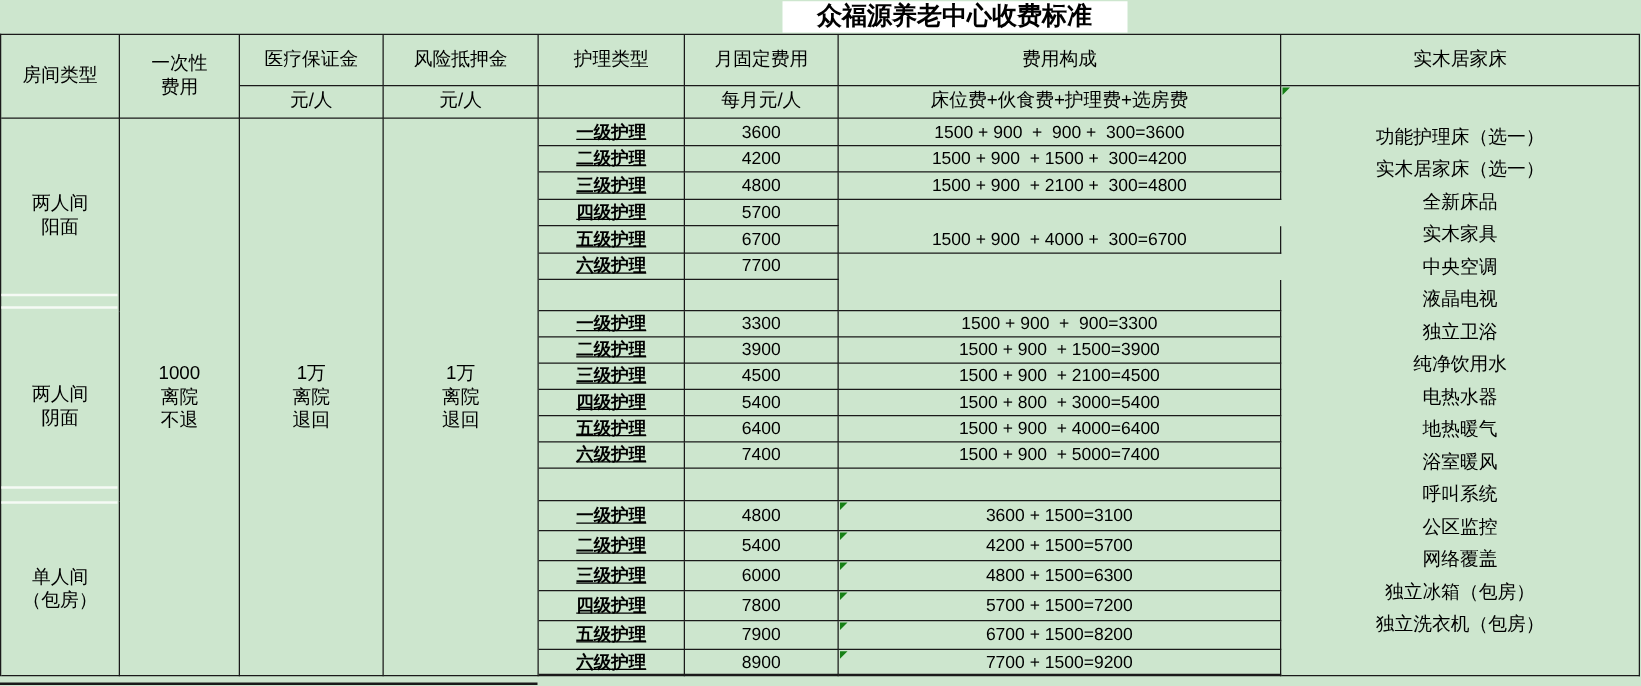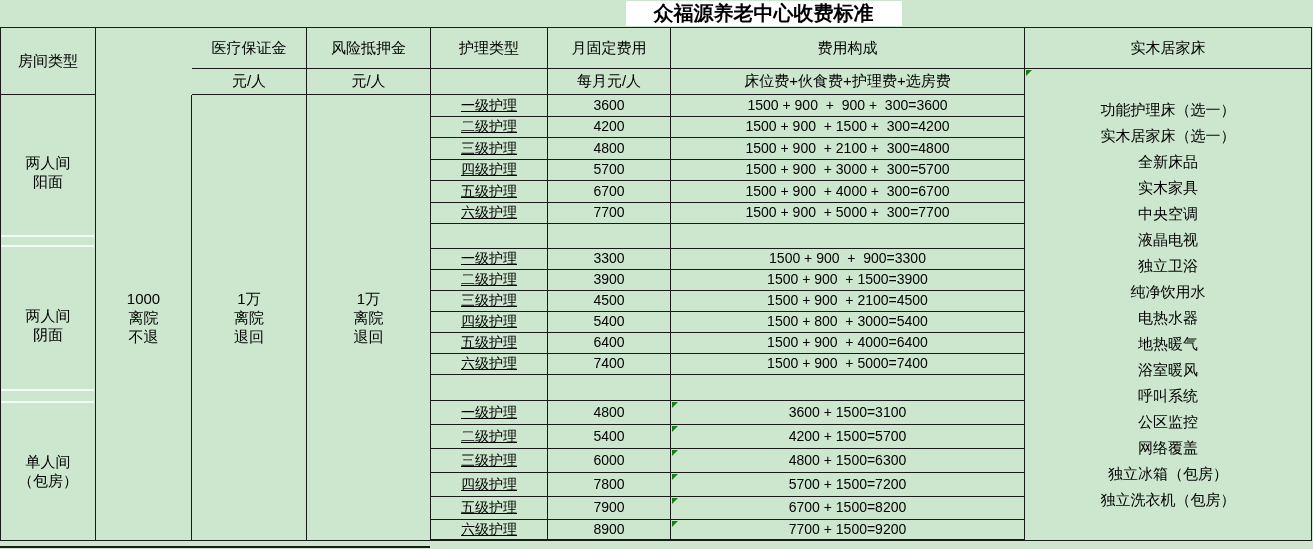--- a/index.html
+++ b/index.html
@@ -39,21 +39,21 @@
     border-bottom:1px solid #1a1a1a;
     font-size:14px;
     line-height:1.25;
     text-align:center;
     white-space:pre-line;
     box-sizing:border-box;
     overflow:hidden;
   }
   .hdr{font-size:15px;}
   .no-bb{border-bottom:none;}
-  .care{text-decoration:underline;}
+  .care{text-decoration:underline;font-weight:bold;}
   .comp{white-space:pre;}
   .equip{font-size:15px;line-height:26px;}
   .dep{font-size:15px;line-height:19px;}
   .room{font-size:15px;line-height:19px;}
   .marker{
     position:absolute;top:1px;left:1px;
     width:0;height:0;
     border-top:6px solid #168016;
     border-right:6px solid transparent;
   }
@@ -71,20 +71,22 @@
 
 <div class="page">
 
   <div class="title-bar">
     <div class="title-badge">众福源养老中心收费标准</div>
   </div>
 
   <div class="tbl">
 
     <div class="cell hdr" style="grid-column:1;grid-row:1/3">房间类型</div>
+    <div class="cell hdr" style="grid-column:2;grid-row:1/3">一次性
+费用</div>
     <div class="cell hdr" style="grid-column:3;grid-row:1">医疗保证金</div>
     <div class="cell hdr" style="grid-column:3;grid-row:2">元/人</div>
     <div class="cell hdr" style="grid-column:4;grid-row:1">风险抵押金</div>
     <div class="cell hdr" style="grid-column:4;grid-row:2">元/人</div>
     <div class="cell hdr" style="grid-column:5;grid-row:1">护理类型</div>
     <div class="cell hdr" style="grid-column:5;grid-row:2"></div>
     <div class="cell hdr" style="grid-column:6;grid-row:1">月固定费用</div>
     <div class="cell hdr" style="grid-column:6;grid-row:2">每月元/人</div>
     <div class="cell hdr" style="grid-column:7;grid-row:1">费用构成</div>
     <div class="cell hdr" style="grid-column:7;grid-row:2">床位费+伙食费+护理费+选房费</div>
@@ -131,27 +133,25 @@
     <div class="cell" style="grid-column:6;grid-row:3">3600</div>
     <div class="cell comp" style="grid-column:7;grid-row:3">1500 + 900  +  900 +  300=3600</div>
     <div class="cell care" style="grid-column:5;grid-row:4">二级护理</div>
     <div class="cell" style="grid-column:6;grid-row:4">4200</div>
     <div class="cell comp" style="grid-column:7;grid-row:4">1500 + 900  + 1500 +  300=4200</div>
     <div class="cell care" style="grid-column:5;grid-row:5">三级护理</div>
     <div class="cell" style="grid-column:6;grid-row:5">4800</div>
     <div class="cell comp" style="grid-column:7;grid-row:5">1500 + 900  + 2100 +  300=4800</div>
     <div class="cell care" style="grid-column:5;grid-row:6">四级护理</div>
     <div class="cell" style="grid-column:6;grid-row:6">5700</div>
-    <div class="cell comp" style="grid-column:7;grid-row:6">1500 + 900  + 3000 +  300=5700</div>
     <div class="cell care" style="grid-column:5;grid-row:7">五级护理</div>
     <div class="cell" style="grid-column:6;grid-row:7">6700</div>
     <div class="cell comp" style="grid-column:7;grid-row:7">1500 + 900  + 4000 +  300=6700</div>
     <div class="cell care" style="grid-column:5;grid-row:8">六级护理</div>
     <div class="cell" style="grid-column:6;grid-row:8">7700</div>
-    <div class="cell comp" style="grid-column:7;grid-row:8">1500 + 900  + 5000 +  300=7700</div>
 
     <div class="cell" style="grid-column:5;grid-row:9"></div>
     <div class="cell" style="grid-column:6;grid-row:9"></div>
     <div class="cell" style="grid-column:7;grid-row:9"></div>
 
     <div class="cell care" style="grid-column:5;grid-row:10">一级护理</div>
     <div class="cell" style="grid-column:6;grid-row:10">3300</div>
     <div class="cell comp" style="grid-column:7;grid-row:10">1500 + 900  +  900=3300</div>
     <div class="cell care" style="grid-column:5;grid-row:11">二级护理</div>
     <div class="cell" style="grid-column:6;grid-row:11">3900</div>

